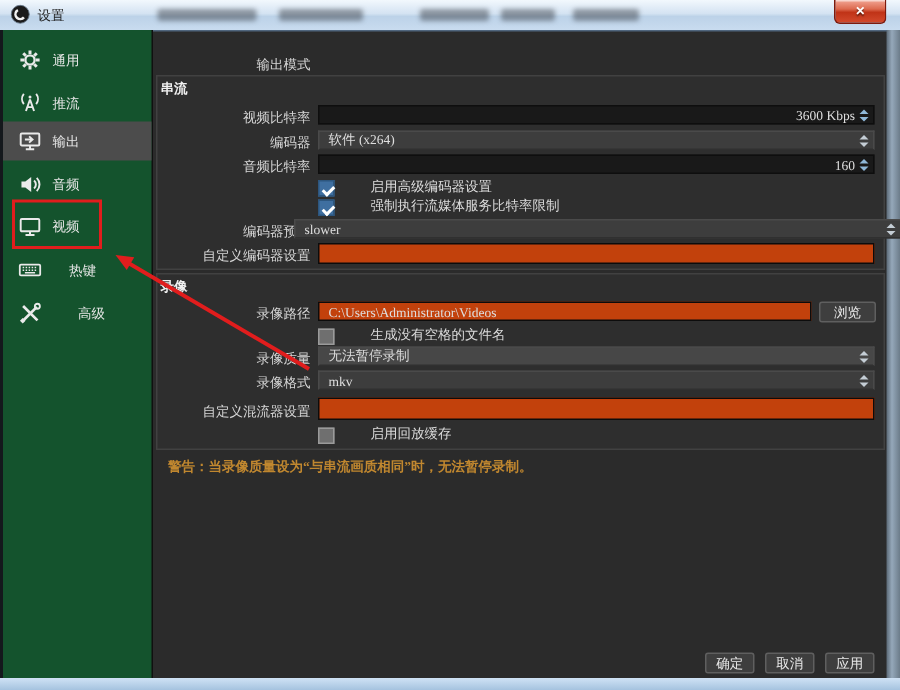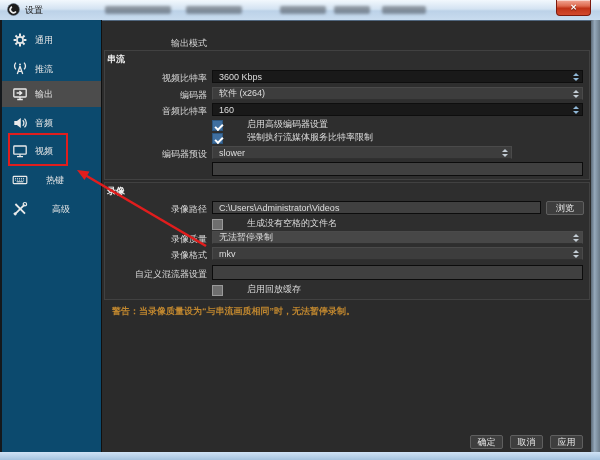--- a/index.html
+++ b/index.html
@@ -1,52 +1,52 @@
 <!DOCTYPE html>
 <html><head>
 <meta charset="utf-8">
 <style>
   html,body{margin:0;padding:0;background:#555;}
   .window{position:relative;width:600px;height:460px;background:#2b2b2b;overflow:hidden;
-          font-family:Liberation Sans, sans-serif;font-size:9px;color:#dcdcdc;
+          font-family:Liberation Serif, serif;font-size:9px;color:#dcdcdc;
           -webkit-font-smoothing:antialiased;}
   
   .titlebar{position:absolute;left:0;top:0;width:600px;height:20px;
             background:linear-gradient(#f2f8fd,#d4e3f2 45%,#bcd2e8 55%,#c9dcef);
             border-bottom:1px solid #50667e;}
   .app-icon{position:absolute;left:7px;top:3px;width:13px;height:13px;}
   .title-text{position:absolute;left:25px;top:4px;color:#1d1d1d;font-size:9px;}
   .blur-blob{position:absolute;top:6px;height:8px;background:#3e444c;opacity:.5;border-radius:2px;filter:blur(1.6px);}
   .close-btn{position:absolute;left:556px;top:0;width:33px;height:15px;border:1px solid #7c1a0d;border-top:none;
              border-radius:0 0 4px 4px;background:linear-gradient(#f2a796,#dd6a4f 40%,#c03317 55%,#d2492c);
              box-shadow:inset 0 1px 0 rgba(255,255,255,.55);color:#fff;font-size:8px;font-weight:bold;
              display:flex;align-items:center;justify-content:center;text-shadow:0 1px 1px rgba(0,0,0,.5);cursor:default;}
   
   .frame-left{position:absolute;left:0;top:20px;width:2px;height:432px;background:#14181c;}
   .frame-right{position:absolute;left:591px;top:20px;width:9px;height:432px;
                background:linear-gradient(90deg,#59啥6a77,#93a6b8 40%,#6c7c8a);
                background:linear-gradient(90deg,#5c6a77,#95a8ba 40%,#6c7c8a);}
   .frame-bottom{position:absolute;left:0;top:452px;width:600px;height:8px;
                 background:linear-gradient(#cfe2f5,#a5c3df);}
   
-  .sidebar{position:absolute;left:2px;top:20px;width:99px;height:432px;background:#0c4a6e;border-right:1px solid #101010;}
+  .sidebar{position:absolute;left:2px;top:20px;width:99px;height:432px;background:#14532d;border-right:1px solid #101010;}
   .side-item{position:absolute;left:0;width:99px;height:26px;display:flex;align-items:center;gap:7px;
              padding-left:10px;box-sizing:border-box;color:#e6e6e6;cursor:default;}
   .side-item.selected{background:#4c4c4c;}
   .side-item svg{flex:0 0 auto;}
   
   .panel{position:absolute;background:#2e2e2e;border:1px solid #414141;box-sizing:border-box;}
   .section-title{position:absolute;font-weight:bold;color:#f0f0f0;}
   .row-label{position:absolute;left:104px;width:103px;text-align:right;color:#d6d6d6;}
   .field{position:absolute;box-sizing:border-box;color:#dedede;display:flex;align-items:center;
          padding:0 12px 0 6px;white-space:nowrap;overflow:hidden;}
   .combo{background:#3d3d3d;border:1px solid #4a4a4a;border-bottom-color:#303030;}
   .combo.lighter{background:#474747;}
-  .spin{background:#191919;border:1px solid #0e0e0e;}
-  .textinput{background:#404040;border:1px solid #0c0c0c;}
+  .spin{background:#191919;border:1px solid #0e0e0e;justify-content:flex-end;}
+  .textinput{background:#c2410c;border:1px solid #0c0c0c;}
   .caret{position:absolute;right:3px;top:50%;transform:translateY(-50%);display:flex;flex-direction:column;gap:2px;}
   .caret i{display:block;width:0;height:0;border-left:3px solid transparent;border-right:3px solid transparent;}
   .caret .up{border-bottom:3.5px solid #c4cdd5;}
   .caret .dn{border-top:3.5px solid #c4cdd5;}
   .spin .caret .up{border-bottom-color:#8fb8d8;}
   .spin .caret .dn{border-top-color:#8fb8d8;}
   .cb-row{position:absolute;display:flex;align-items:flex-end;gap:24px;}
   .checkbox{position:relative;width:11px;height:11px;box-sizing:border-box;border:1px solid #9a9a9a;background:#6f6f6f;flex:0 0 auto;}
   .checkbox.checked{background:#3f6fa0;border-color:#2d567e;}
   .checkbox.checked::after{content:"";position:absolute;left:1.5px;top:2.5px;width:6px;height:3px;
@@ -171,28 +171,29 @@
   <div class="cb-row" style="left:212px;top:118px;">
     <span class="checkbox checked"></span>
     <span>启用高级编码器设置</span>
   </div>
   <div class="cb-row" style="left:212px;top:131px;">
     <span class="checkbox checked"></span>
     <span>强制执行流媒体服务比特率限制</span>
   </div>
 
   <div class="row-label" style="top:148px;">编码器预设</div>
-  <div class="field combo" style="left:212px;top:146px;width:300px;height:13px;">
+  <div class="field combo" style="left:196px;top:146px;width:405px;height:13px;">
     <span>slower</span>
     <span class="caret">
         <i class="up"></i>
         <i class="dn"></i>
       </span>
   </div>
 
+  <div class="row-label" style="top:164px;">自定义编码器设置</div>
   <div class="field textinput" style="left:212px;top:162px;width:371px;height:14px;">
     <span></span>
   </div>
 
   <div class="panel" style="left:104px;top:182px;width:486px;height:118px;"></div>
   <div class="section-title" style="left:107px;top:185px;">录像</div>
 
   <div class="row-label" style="top:203px;">录像路径</div>
   <div class="field textinput" style="left:212px;top:201px;width:329px;height:13px;">
     <span>C:\Users\Administrator\Videos</span>

